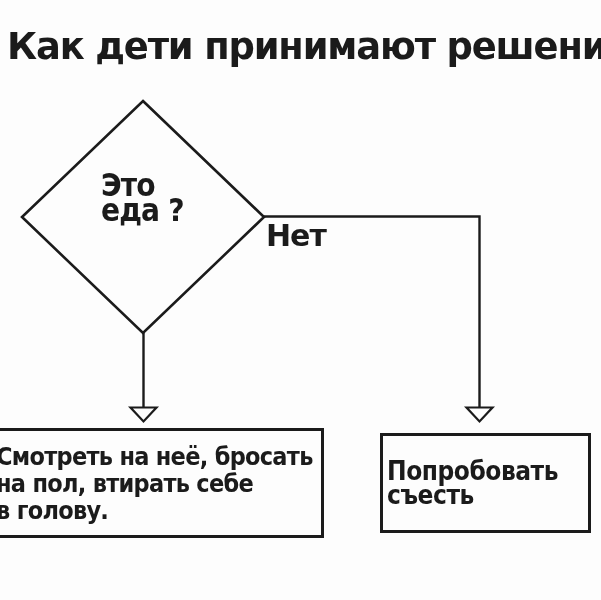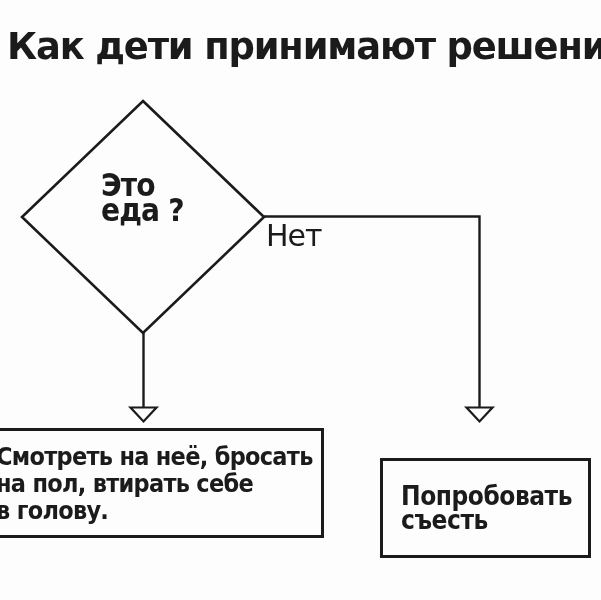--- a/index.html
+++ b/index.html
@@ -17,35 +17,35 @@
   .flow { position:absolute; left:0; top:0; }
   .flow .shape { fill:var(--bg); stroke:var(--ink); stroke-width:2.6; }
   .flow .line  { fill:none; stroke:var(--ink); stroke-width:2.4; }
   .flow .arrowhead { fill:var(--bg); stroke:var(--ink); stroke-width:2.2; stroke-linejoin:miter; }
   .decision-text {
     position:absolute; left:101px; top:173px;
     font-weight:bold; font-size:32px; line-height:25px; letter-spacing:-1px;
     transform:scaleX(0.88); transform-origin:left top; white-space:nowrap;
   }
   .decision-text .dl { display:block; }
-  .label { position:absolute; font-weight:normal; white-space:nowrap; }
+  .label { position:absolute; font-weight:bold; white-space:nowrap; }
   .label-no  { left:266px; top:218px; font-size:30px; letter-spacing:-1px; }
   .label-yes { left:84px;  top:328px; font-size:30px; letter-spacing:-1px; }
   .box {
     position:absolute; border:3px solid var(--ink); background:var(--bg);
     font-weight:bold;
   }
   .box-yes {
     left:-14px; top:428px; width:338px; height:110px;
     padding:12px 0 0 7px;
     font-size:25px; line-height:27px; letter-spacing:-0.8px;
   }
   .box-no {
-    left:380px; top:458px; width:211px; height:100px;
-    padding-left:18px;
+    left:380px; top:433px; width:211px; height:100px;
+    padding-left:4px;
     display:flex; flex-direction:column; justify-content:center;
     font-size:26px; line-height:24px; letter-spacing:-0.5px;
   }
   .box-text { transform:scaleX(0.9); transform-origin:left center; white-space:nowrap; }
   .box-text .bl { display:block; }
 </style>
 </head>
 <body>
 
 <div class="canvas">

